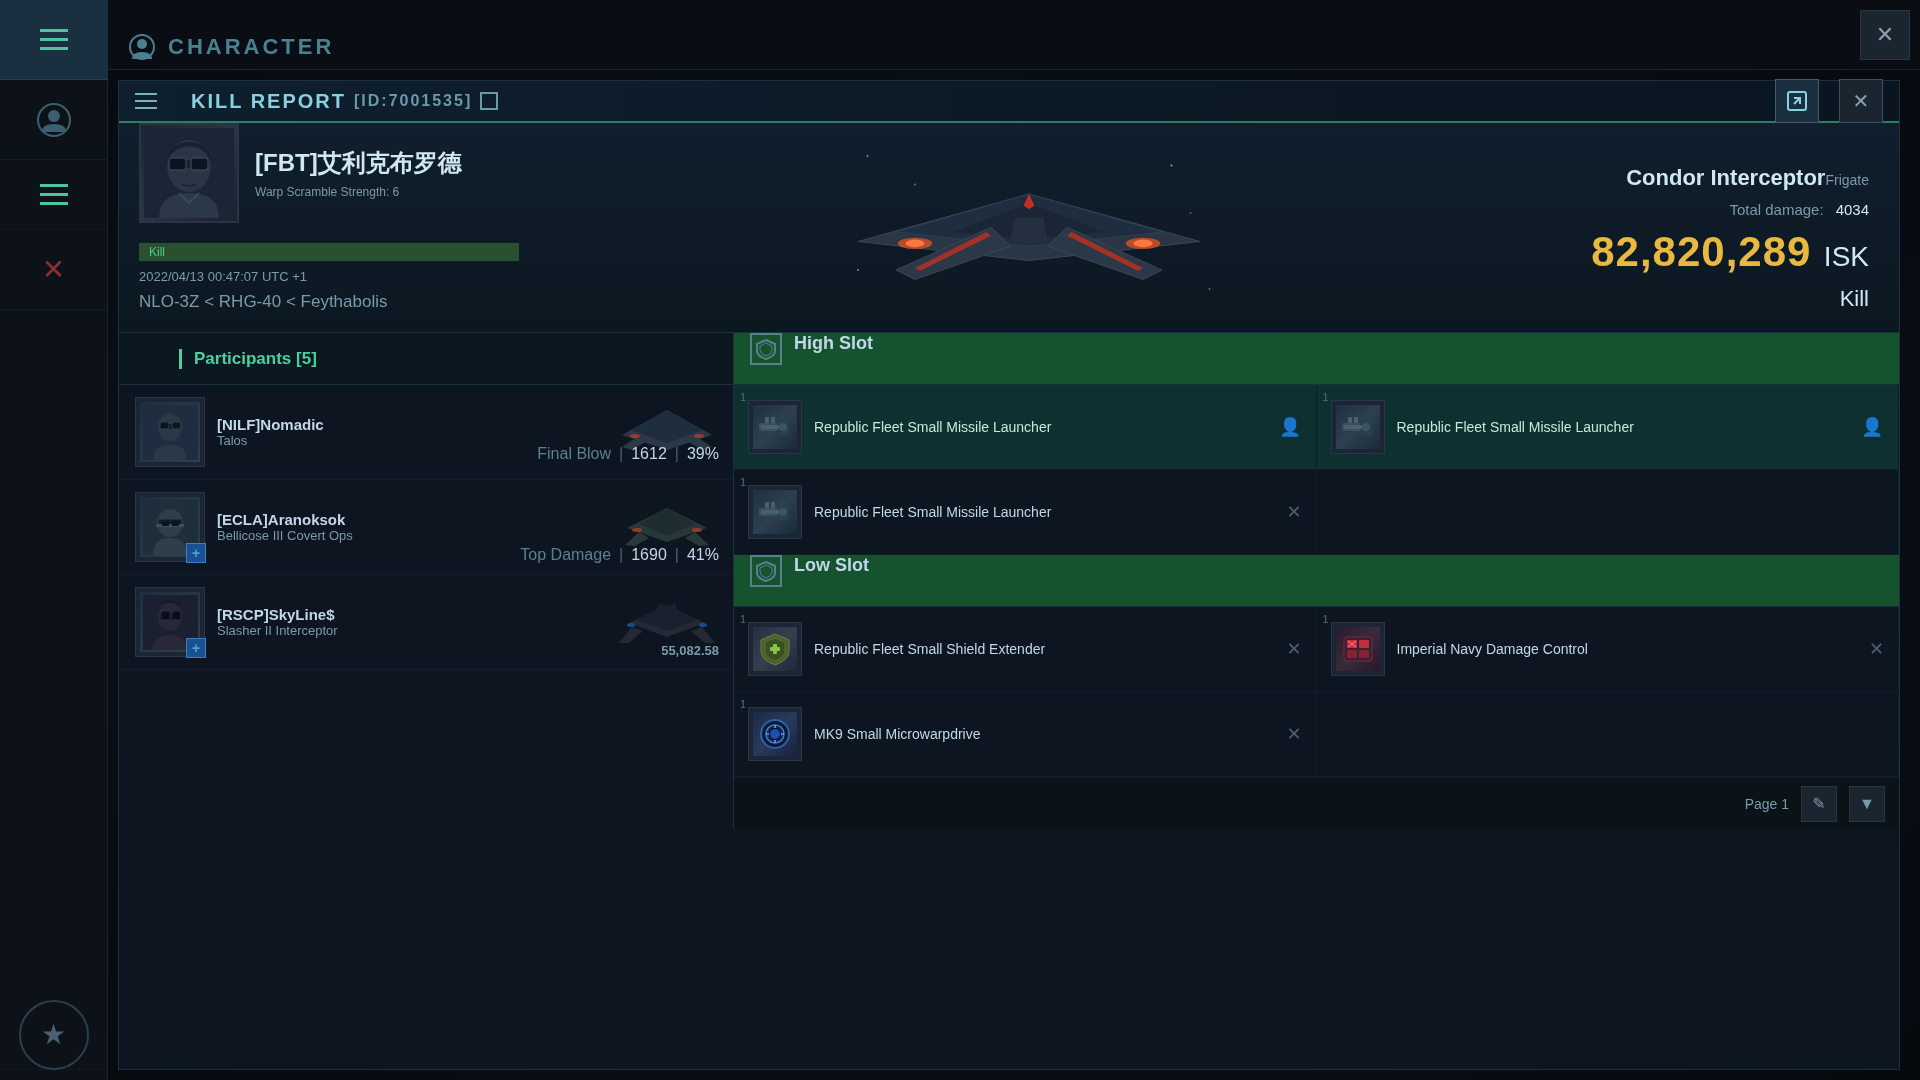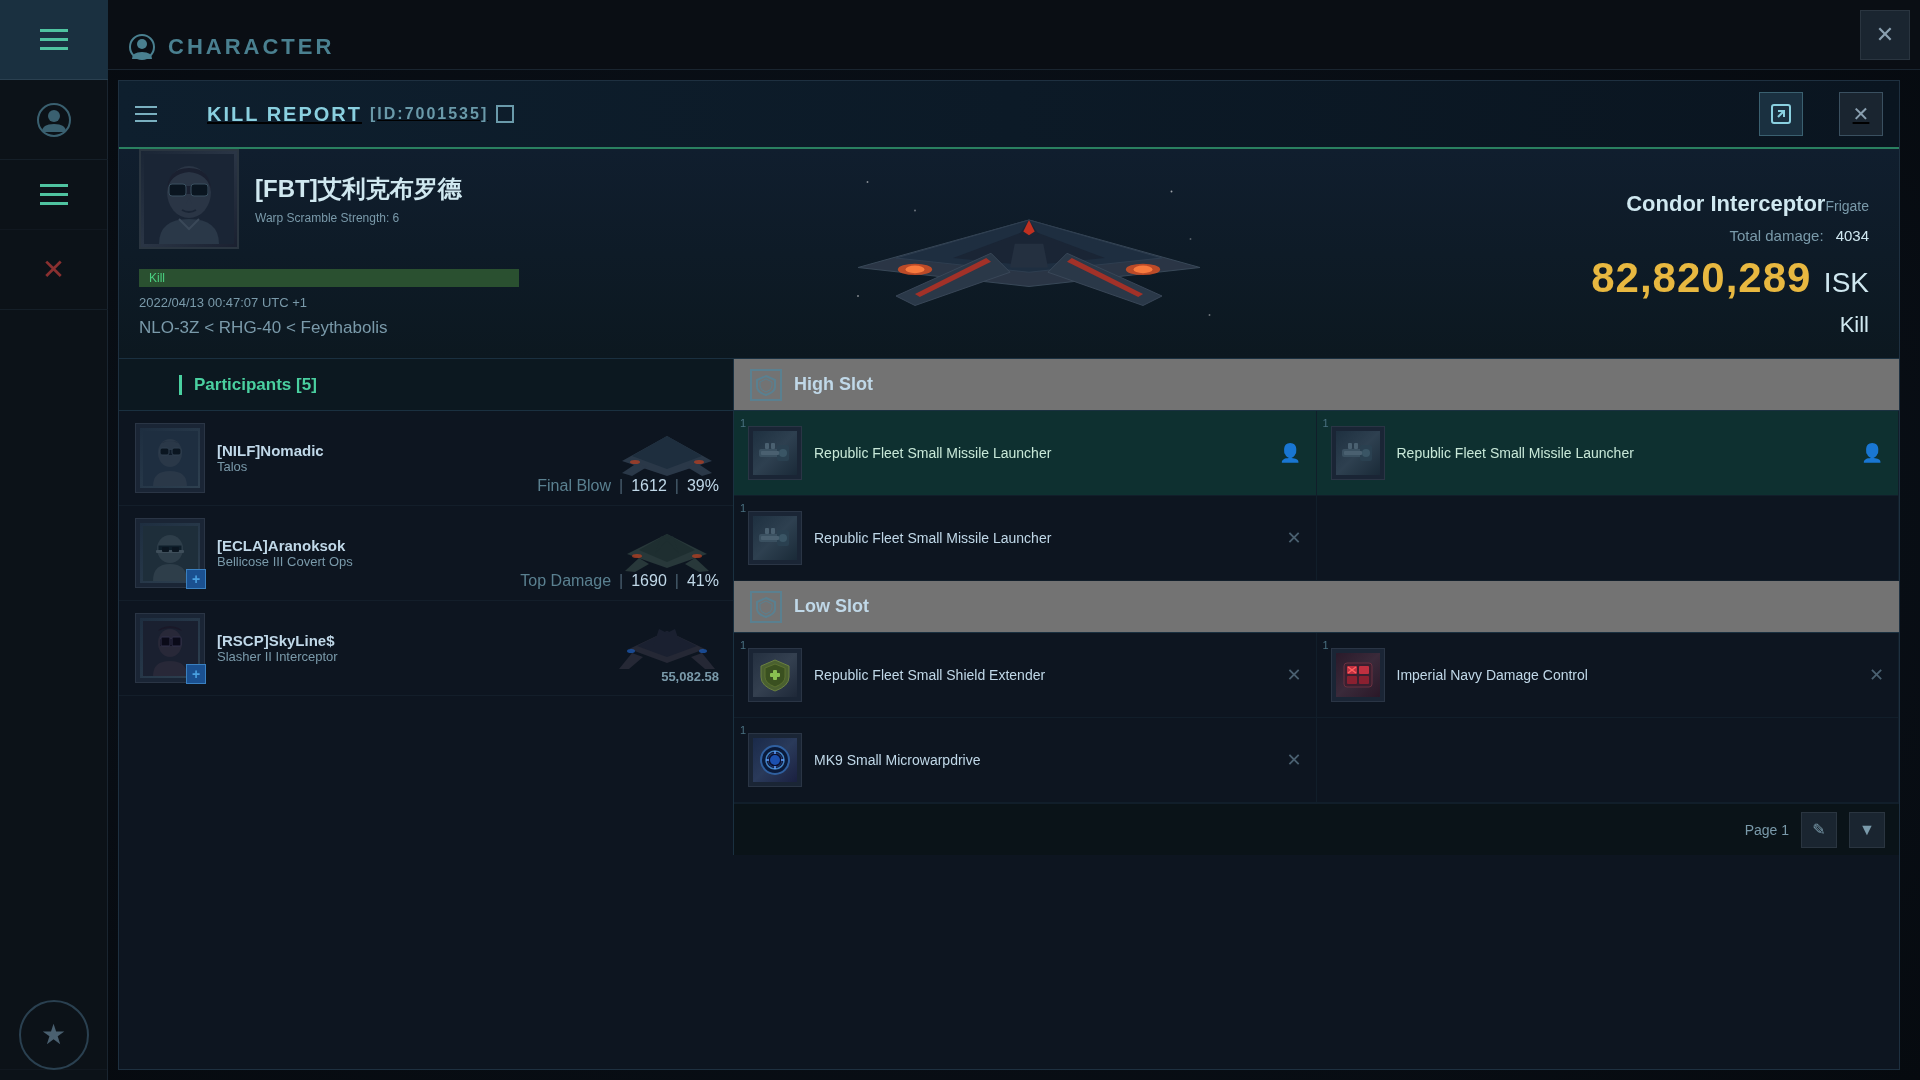--- a/index.html
+++ b/index.html
@@ -128,28 +128,27 @@
       top: 10px;
       left: 10px;
       right: 20px;
       bottom: 10px;
       background: #0d1520;
       border: 1px solid #1e3040;
     }
 
     
     .kr-header {
-      height: 68px;
+      height: 42px;
       background: linear-gradient(90deg, #0e1f2e 0%, #0a1520 100%);
       border-bottom: 2px solid #2a8060;
       display: flex;
       align-items: center;
       padding: 0 16px;
-      gap: 36px;
-      text-decoration: underline;
+      gap: 20px;
     }
 
     .kr-hamburger {
       width: 36px;
       height: 36px;
       display: flex;
       flex-direction: column;
       gap: 5px;
       justify-content: center;
       cursor: pointer;
@@ -488,24 +487,23 @@
     .slots-panel {
       flex: 1;
       display: flex;
       flex-direction: column;
       overflow-y: auto;
     }
 
     .slot-section-header {
       height: 52px;
       display: flex;
-      align-items: center;
       padding: 0 16px;
       gap: 12px;
-      background: #737373;
+      background: #14532d;
       border-bottom: 1px solid #1a3040;
     }
 
     .slot-section-icon {
       width: 32px;
       height: 32px;
       border: 2px solid #5a8090;
       display: flex;
       align-items: center;
       justify-content: center;
@@ -867,21 +865,21 @@
           <div class="participant-ship-img">
             <svg width="100" height="55" viewBox="0 0 100 55" fill="none">
               <path d="M50 5 L95 30 L50 45 L5 30 Z" fill="#2a3848"></path>
               <path d="M50 5 L85 25 L50 38 L15 25 Z" fill="#1e2e3e"></path>
               <path d="M20 32 L5 42 L15 45 L30 36 Z" fill="#2a3848"></path>
               <path d="M80 32 L95 42 L85 45 L70 36 Z" fill="#2a3848"></path>
               <ellipse cx="18" cy="31" rx="5" ry="2" fill="#c04020" opacity="0.7"></ellipse>
               <ellipse cx="82" cy="31" rx="5" ry="2" fill="#c04020" opacity="0.7"></ellipse>
             </svg>
           </div>
-          <div style="position:absolute;bottom:10px;right:14px;display:flex;gap:8px;align-items:center;">
+          <div style="position:absolute;bottom:16px;right:14px;display:flex;gap:8px;align-items:center;">
             <span class="stat-label">Final Blow</span>
             <span style="color:#4a6070">|</span>
             <span class="stat-val">1612</span>
             <span style="color:#4a6070">|</span>
             <span class="stat-pct">39%</span>
           </div>
         </div>
 
         <div class="participant-item">
           <div class="participant-avatar" style="position:relative;">

